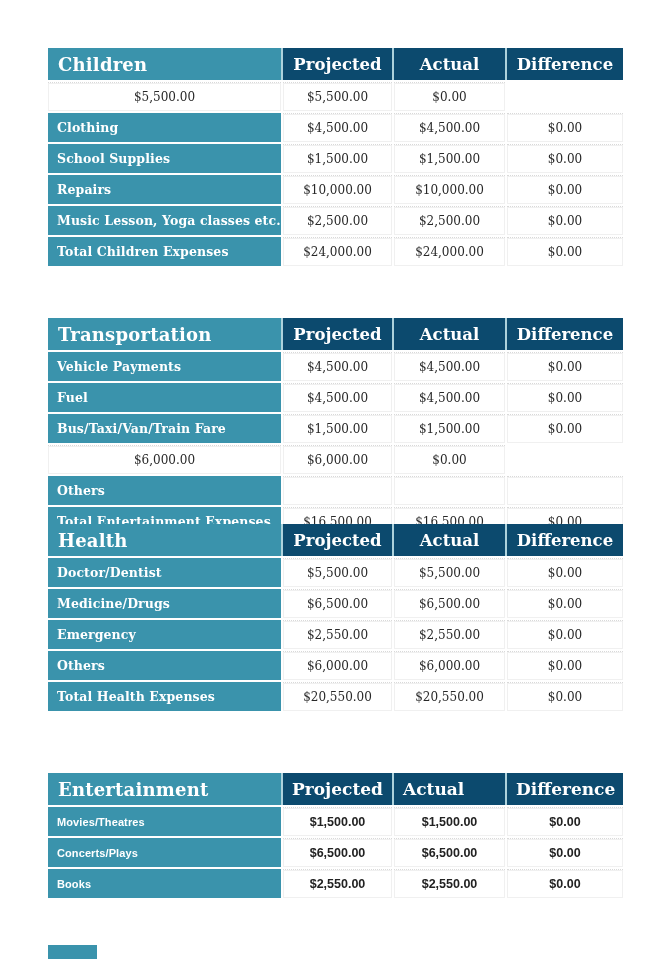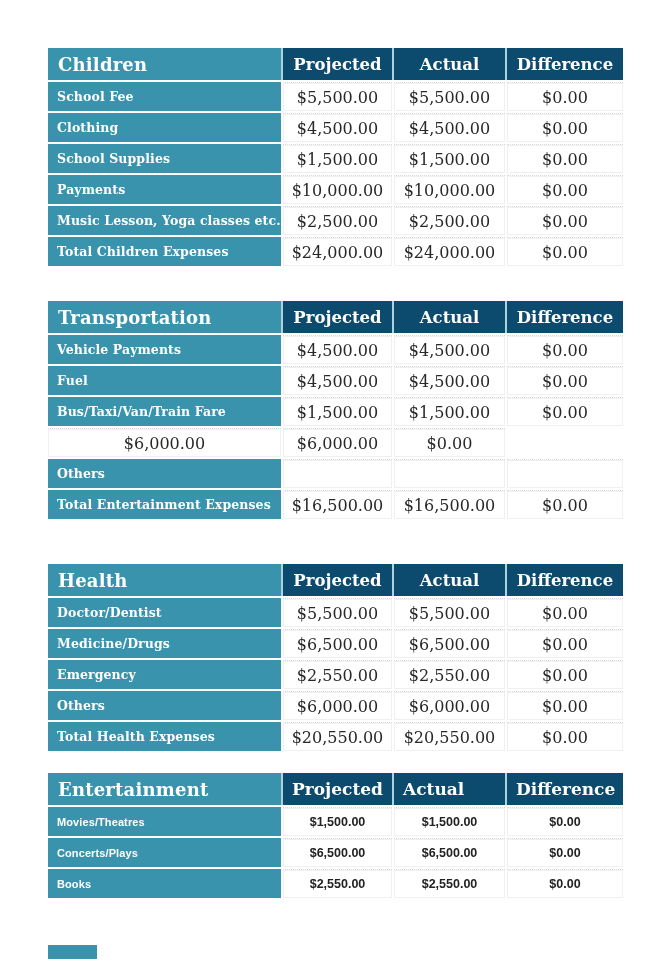--- a/index.html
+++ b/index.html
@@ -3,40 +3,40 @@
 <meta charset="utf-8">
 <style>
   html,body{margin:0;padding:0;}
   body{
     width:670px;height:967px;background:#ffffff;position:relative;
     font-family:"DejaVu Serif", "Liberation Serif", serif;
     overflow:hidden;
   }
   .tbl{position:absolute;left:48px;width:575px;display:flex;flex-direction:column;gap:2px;}
   #t0{top:48px}
-  #t1{top:301px}
-  #t2{top:564px}
+  #t1{top:318px}
+  #t2{top:524px}
   #t3{top:773px}
   .row{display:grid;grid-template-columns:233px 109px 111px 116px;gap:2px;height:29px;}
   .row.hdr{height:32px;background:#ADD2DC;}
   .cell{display:flex;align-items:center;overflow:hidden;white-space:nowrap;}
   .hdr .title{
     background:#3A93AC;color:#ffffff;font-weight:bold;font-size:18px;
     padding-left:10px;letter-spacing:.2px;
   }
   .hdr .col{
     background:#0c4a6e;color:#ffffff;font-weight:bold;font-size:16.5px;
     justify-content:center;
   }
   .lbl{
     background:#3A93AC;color:#ffffff;font-weight:bold;font-size:12.5px;
     padding-left:9px;letter-spacing:.1px;
   }
   .val{
-    background:#ffffff;color:#282828;font-size:16px;justify-content:center;
+    background:#ffffff;color:#282828;font-size:12px;justify-content:center;
     box-shadow:inset 0 0 0 1px #f0f0f0;border-top:1px dotted #d9d9d9;
   }
   
   .sans .hdr .col{justify-content:flex-start;padding-left:9px;font-size:17px;}
   .sans .lbl{font-family:"Liberation Sans", sans-serif;font-size:11px;}
   .sans .val{font-family:"Liberation Sans", sans-serif;font-size:12.5px;font-weight:bold;color:#222;}
   .next-peek{
     position:absolute;left:48px;top:945px;width:49px;height:14px;background:#3A93AC;
   }
 </style>
@@ -44,39 +44,38 @@
 <body>
 
 <div id="t0" class="tbl serif">
     <div class="row hdr">
       <div class="cell title">Children</div>
       <div class="cell col">Projected</div>
       <div class="cell col">Actual</div>
       <div class="cell col">Difference</div>
     </div>
     <div class="row">
-      <div class="cell lbl">School Fee</div>
       <div class="cell val">$5,500.00</div>
       <div class="cell val">$5,500.00</div>
       <div class="cell val">$0.00</div>
     </div>
     <div class="row">
       <div class="cell lbl">Clothing</div>
       <div class="cell val">$4,500.00</div>
       <div class="cell val">$4,500.00</div>
       <div class="cell val">$0.00</div>
     </div>
     <div class="row">
       <div class="cell lbl">School Supplies</div>
       <div class="cell val">$1,500.00</div>
       <div class="cell val">$1,500.00</div>
       <div class="cell val">$0.00</div>
     </div>
     <div class="row">
-      <div class="cell lbl">Payments</div>
+      <div class="cell lbl">Repairs</div>
       <div class="cell val">$10,000.00</div>
       <div class="cell val">$10,000.00</div>
       <div class="cell val">$0.00</div>
     </div>
     <div class="row">
       <div class="cell lbl">Music Lesson, Yoga classes etc.,</div>
       <div class="cell val">$2,500.00</div>
       <div class="cell val">$2,500.00</div>
       <div class="cell val">$0.00</div>
     </div>

